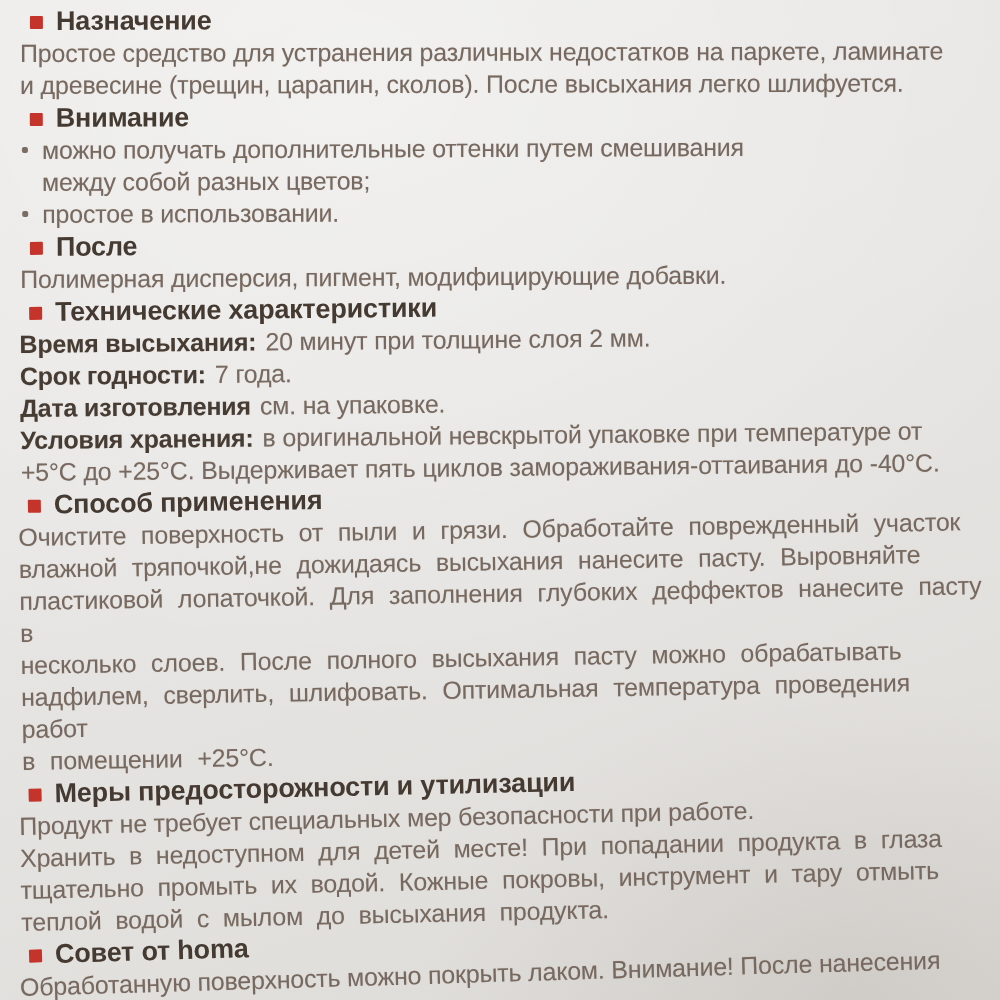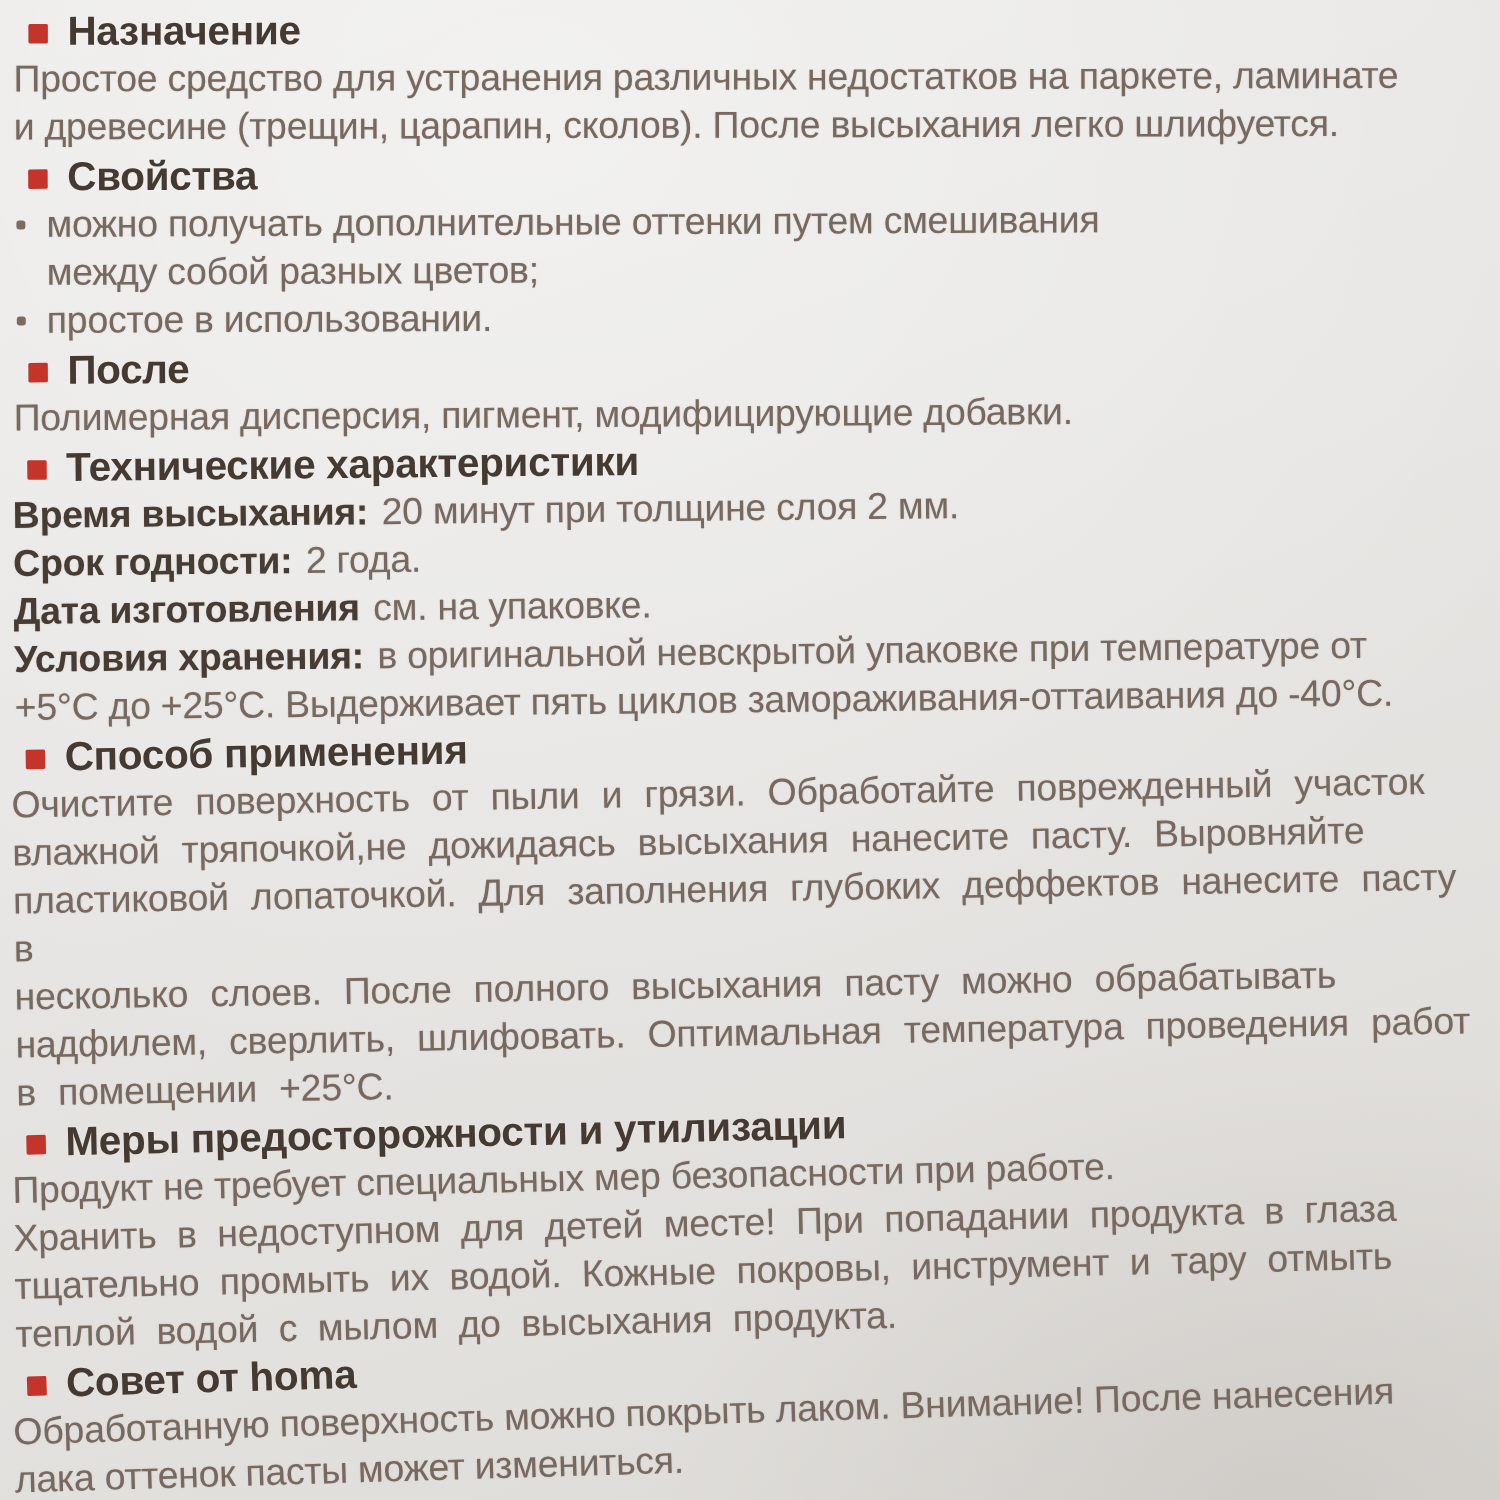--- a/index.html
+++ b/index.html
@@ -3,21 +3,21 @@
 <meta charset="utf-8">
 <style>
   html,body{margin:0;padding:0;}
   body{
     width:1000px;height:1000px;overflow:hidden;
     background:#e7e6e4;
     font-family:"Liberation Sans","DejaVu Sans",sans-serif;
   }
   .photo{
     width:1000px;height:1000px;box-sizing:border-box;
-    padding:4px 14px 0 9px;overflow:hidden;
+    padding:4px 14px 0 20px;overflow:hidden;
     background:
       radial-gradient(60% 45% at 85% 100%, rgba(115,105,95,.12), rgba(115,105,95,0) 70%),
       radial-gradient(140% 120% at 35% 8%, rgba(255,255,255,.38), rgba(255,255,255,0) 55%),
       linear-gradient(160deg,#ebeae8 0%,#e7e6e4 40%,#e2e0dd 75%,#dbd9d5 100%);
     color:#77695f;
   }
   section{transform-origin:0 50%;}
   .r1{transform:rotate(-0.15deg);}
   .r2{transform:rotate(-0.25deg);}
   .r3{transform:rotate(-0.35deg);}
@@ -54,42 +54,42 @@
         <span class="sq"></span>
         <span>Назначение</span>
       </h2>
     <p>Простое средство для устранения различных недостатков на паркете, ламинате
 и древесине (трещин, царапин, сколов). После высыхания легко шлифуется.</p>
   </section>
 
   <section class="r2 bullets">
     <h2>
         <span class="sq"></span>
-        <span>Свойства</span>
+        <span>Внимание</span>
       </h2>
     <p><span class="dot"></span><span>можно получать дополнительные оттенки путем смешивания
 между собой разных цветов;</span></p>
     <p><span class="dot"></span><span>простое в использовании.</span></p>
   </section>
 
   <section class="r3">
     <h2>
         <span class="sq"></span>
         <span>После</span>
       </h2>
     <p>Полимерная дисперсия, пигмент, модифицирующие добавки.</p>
   </section>
 
   <section class="r4">
     <h2>
         <span class="sq"></span>
         <span>Технические характеристики</span>
       </h2>
     <p class="spec"><b>Время высыхания:</b><span>20 минут при толщине слоя 2 мм.</span></p>
-    <p class="spec"><b>Срок годности:</b><span>2 года.</span></p>
+    <p class="spec"><b>Срок годности:</b><span>7 года.</span></p>
     <p class="spec"><b>Дата изготовления</b><span>см. на упаковке.</span></p>
     <p class="spec"><b>Условия хранения:</b><span>в оригинальной невскрытой упаковке при температуре от
 +5°С до +25°С. Выдерживает пять циклов замораживания-оттаивания до -40°С.</span></p>
   </section>
 
   <section class="r5">
     <h2>
         <span class="sq"></span>
         <span>Способ применения</span>
       </h2>

